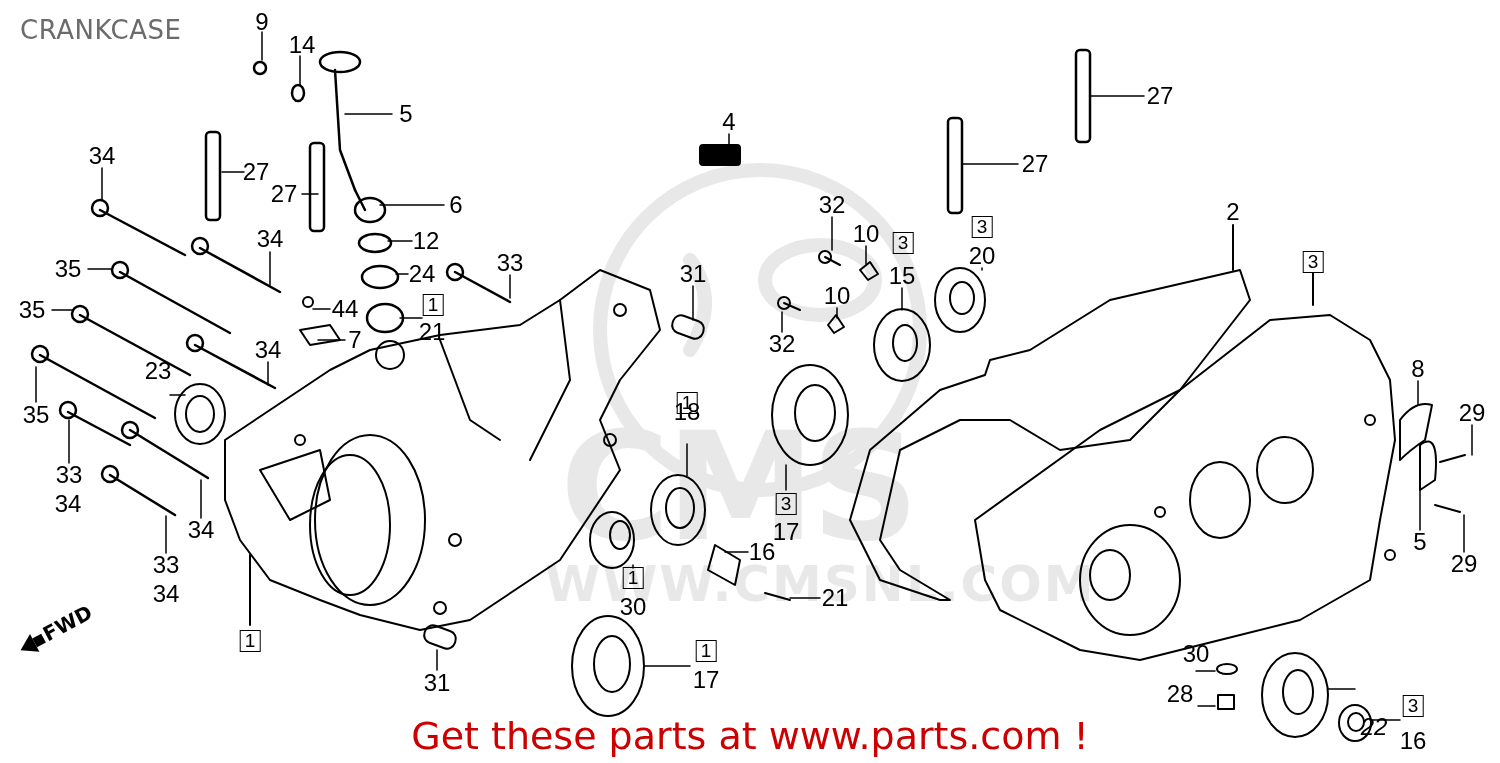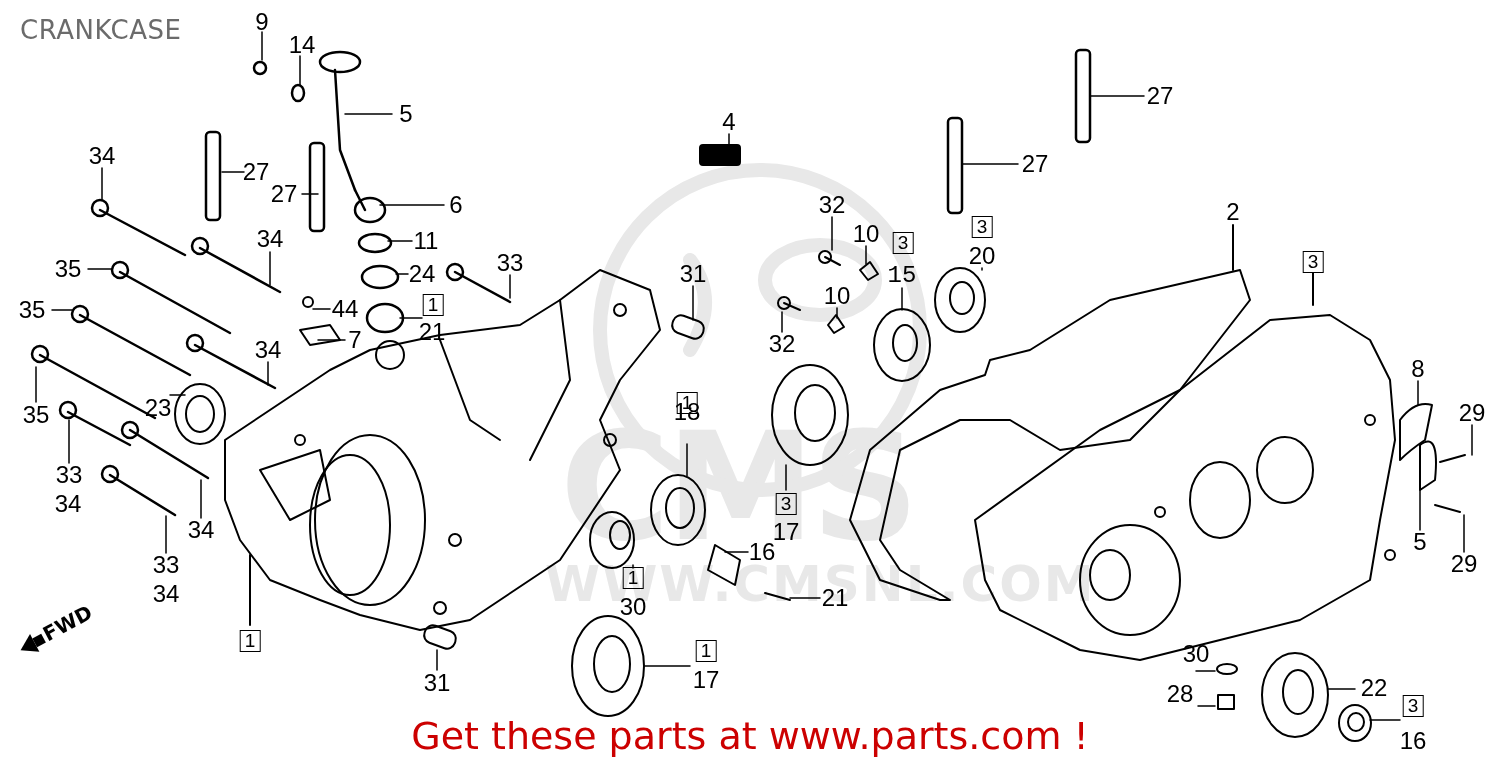--- a/index.html
+++ b/index.html
@@ -210,45 +210,45 @@
 
 <div id="callouts">
     <div class="callout" style="left: 262px; top: 22px;">9</div>
     <div class="callout" style="left: 302px; top: 45px;">14</div>
     <div class="callout" style="left: 406px; top: 114px;">5</div>
     <div class="callout" style="left: 102px; top: 156px;">34</div>
     <div class="callout" style="left: 256px; top: 172px;">27</div>
     <div class="callout" style="left: 284px; top: 194px;">27</div>
     <div class="callout" style="left: 456px; top: 205px;">6</div>
     <div class="callout" style="left: 270px; top: 239px;">34</div>
-    <div class="callout" style="left: 426px; top: 241px;">11</div>
+    <div class="callout" style="left: 426px; top: 241px;">12</div>
     <div class="callout" style="left: 68px; top: 269px;">35</div>
     <div class="callout" style="left: 422px; top: 274px;">24</div>
     <div class="callout" style="left: 510px; top: 263px;">33</div>
     <div class="callout" style="left: 345px; top: 309px;">44</div>
     <div class="callout boxed" style="left: 433px; top: 305px;">1</div>
     <div class="callout" style="left: 32px; top: 310px;">35</div>
     <div class="callout" style="left: 432px; top: 332px;">21</div>
     <div class="callout" style="left: 355px; top: 340px;">7</div>
     <div class="callout" style="left: 268px; top: 350px;">34</div>
-    <div class="callout" style="left: 158px; top: 408px;">23</div>
+    <div class="callout" style="left: 158px; top: 371px;">23</div>
     <div class="callout" style="left: 36px; top: 415px;">35</div>
     <div class="callout" style="left: 69px; top: 475px;">33</div>
     <div class="callout" style="left: 68px; top: 504px;">34</div>
     <div class="callout" style="left: 201px; top: 530px;">34</div>
     <div class="callout" style="left: 166px; top: 565px;">33</div>
     <div class="callout" style="left: 166px; top: 594px;">34</div>
     <div class="callout boxed" style="left: 250px; top: 641px;">1</div>
     <div class="callout" style="left: 437px; top: 683px;">31</div>
     <div class="callout" style="left: 729px; top: 122px;">4</div>
     <div class="callout" style="left: 693px; top: 274px;">31</div>
     <div class="callout" style="left: 832px; top: 205px;">32</div>
     <div class="callout" style="left: 866px; top: 234px;">10</div>
     <div class="callout boxed" style="left: 903px; top: 243px;">3</div>
-    <div class="callout" style="left: 902px; top: 276px; font-family: Liberation Mono, monospace;">15</div>
+    <div class="callout" style="left: 902px; top: 276px;">15</div>
     <div class="callout" style="left: 837px; top: 296px;">10</div>
     <div class="callout" style="left: 782px; top: 344px;">32</div>
     <div class="callout boxed" style="left: 687px; top: 403px;">1</div>
     <div class="callout" style="left: 687px; top: 412px;">18</div>
     <div class="callout boxed" style="left: 786px; top: 504px;">3</div>
     <div class="callout" style="left: 786px; top: 532px;">17</div>
     <div class="callout" style="left: 762px; top: 552px;">16</div>
     <div class="callout boxed" style="left: 633px; top: 578px;">1</div>
     <div class="callout" style="left: 633px; top: 607px;">30</div>
     <div class="callout" style="left: 835px; top: 598px;">21</div>
@@ -258,19 +258,19 @@
     <div class="callout" style="left: 1035px; top: 164px;">27</div>
     <div class="callout boxed" style="left: 982px; top: 227px;">3</div>
     <div class="callout" style="left: 982px; top: 256px;">20</div>
     <div class="callout" style="left: 1233px; top: 212px;">2</div>
     <div class="callout boxed" style="left: 1313px; top: 262px;">3</div>
     <div class="callout" style="left: 1418px; top: 369px;">8</div>
     <div class="callout" style="left: 1472px; top: 413px;">29</div>
     <div class="callout" style="left: 1420px; top: 542px;">5</div>
     <div class="callout" style="left: 1464px; top: 564px;">29</div>
     <div class="callout" style="left: 1179px; top: 654px; margin-left: 17px;">30</div>
-    <div class="callout" style="left: 1374px; top: 688px;">22</div>
+    <div class="callout" style="left: 1374px; top: 727px; font-style: italic;">22</div>
     <div class="callout" style="left: 1180px; top: 694px;">28</div>
     <div class="callout boxed" style="left: 1413px; top: 706px;">3</div>
     <div class="callout" style="left: 1413px; top: 741px;">16</div>
   </div>
 
 <div class="footer">Get these parts at www.parts.com !</div>
 
 </body></html>

